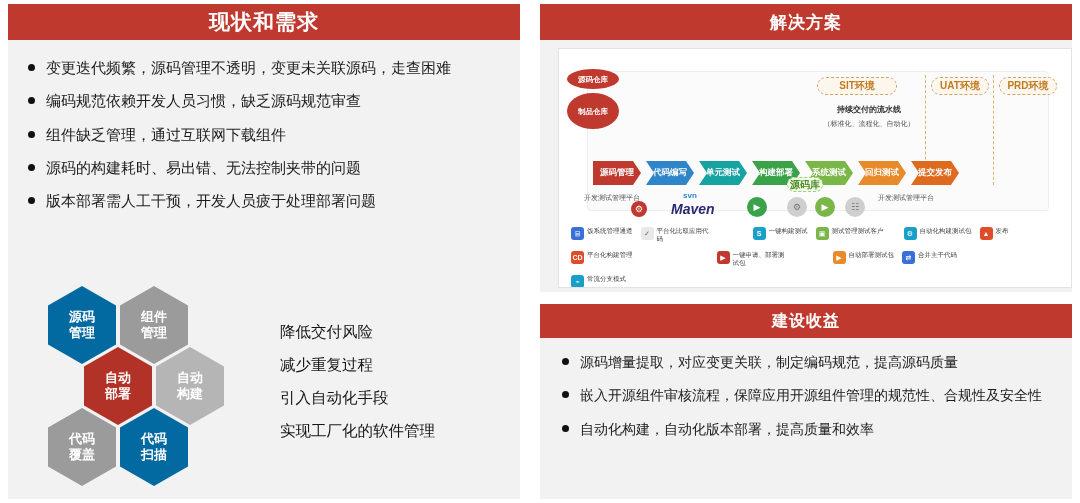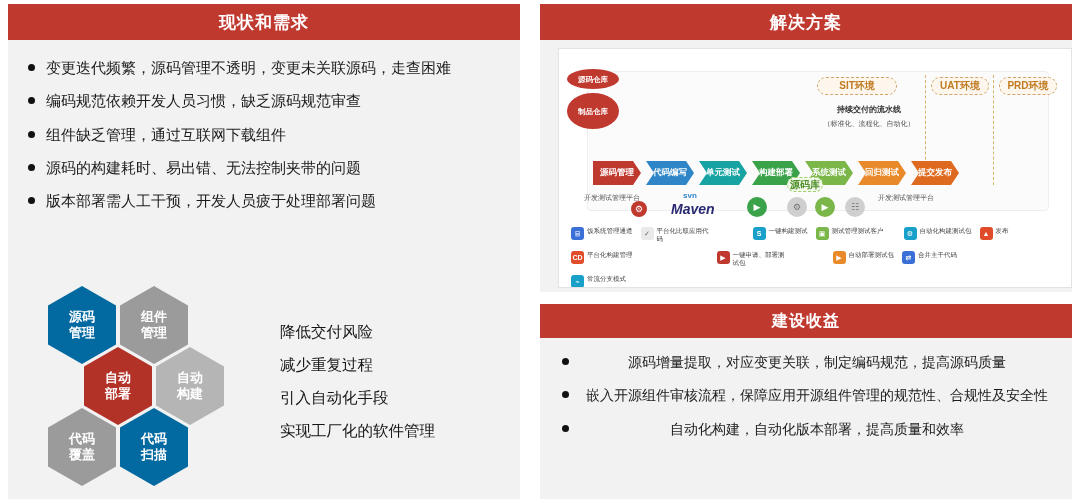--- a/index.html
+++ b/index.html
@@ -15,21 +15,21 @@
   .panel{position:absolute;background:#f2f2f2;}
   .panel-head{
     background:#c0392f;color:#ffffff;font-weight:bold;
     text-align:center;letter-spacing:1px;
     display:flex;align-items:center;justify-content:center;
   }
   .panel-body{background:#f2f2f2;}
 
   
   #left-panel{left:8px;top:4px;width:512px;height:495px;}
-  #left-head{width:512px;height:36px;font-size:17px;}
+  #left-head{width:512px;height:36px;font-size:21px;}
   #left-body{position:absolute;top:36px;left:0;width:512px;height:459px;}
 
   ul.bullets{list-style:none;margin:0;padding:18px 14px 0 18px;}
   ul.bullets li{
     position:relative;padding-left:20px;margin-bottom:13px;
     font-size:15px;color:#1b1b1b;line-height:1.35;
   }
   ul.bullets li:before{
     content:"";position:absolute;left:2px;top:6px;
     width:7px;height:7px;border-radius:50%;background:#111;
@@ -126,21 +126,21 @@
   }
   .ilbl{font-size:6.5px;color:#444;line-height:1.25;max-width:52px;}
 
   
   #rb-panel{left:540px;top:304px;width:532px;height:195px;}
   #rb-head{width:532px;height:34px;font-size:16px;}
   #rb-body{position:absolute;top:34px;left:0;width:532px;height:161px;}
   ul.bullets2{list-style:none;margin:0;padding:14px 18px 0 20px;}
   ul.bullets2 li{
     position:relative;padding-left:20px;margin-bottom:13px;
-    font-size:14px;color:#1b1b1b;line-height:1.45;text-align:center;
+    font-size:14px;color:#1b1b1b;line-height:1.45;
   }
   ul.bullets2 li:before{
     content:"";position:absolute;left:2px;top:6px;
     width:7px;height:7px;border-radius:50%;background:#111;
   }
 </style>
 </head>
 <body>
 
 <div class="page">

